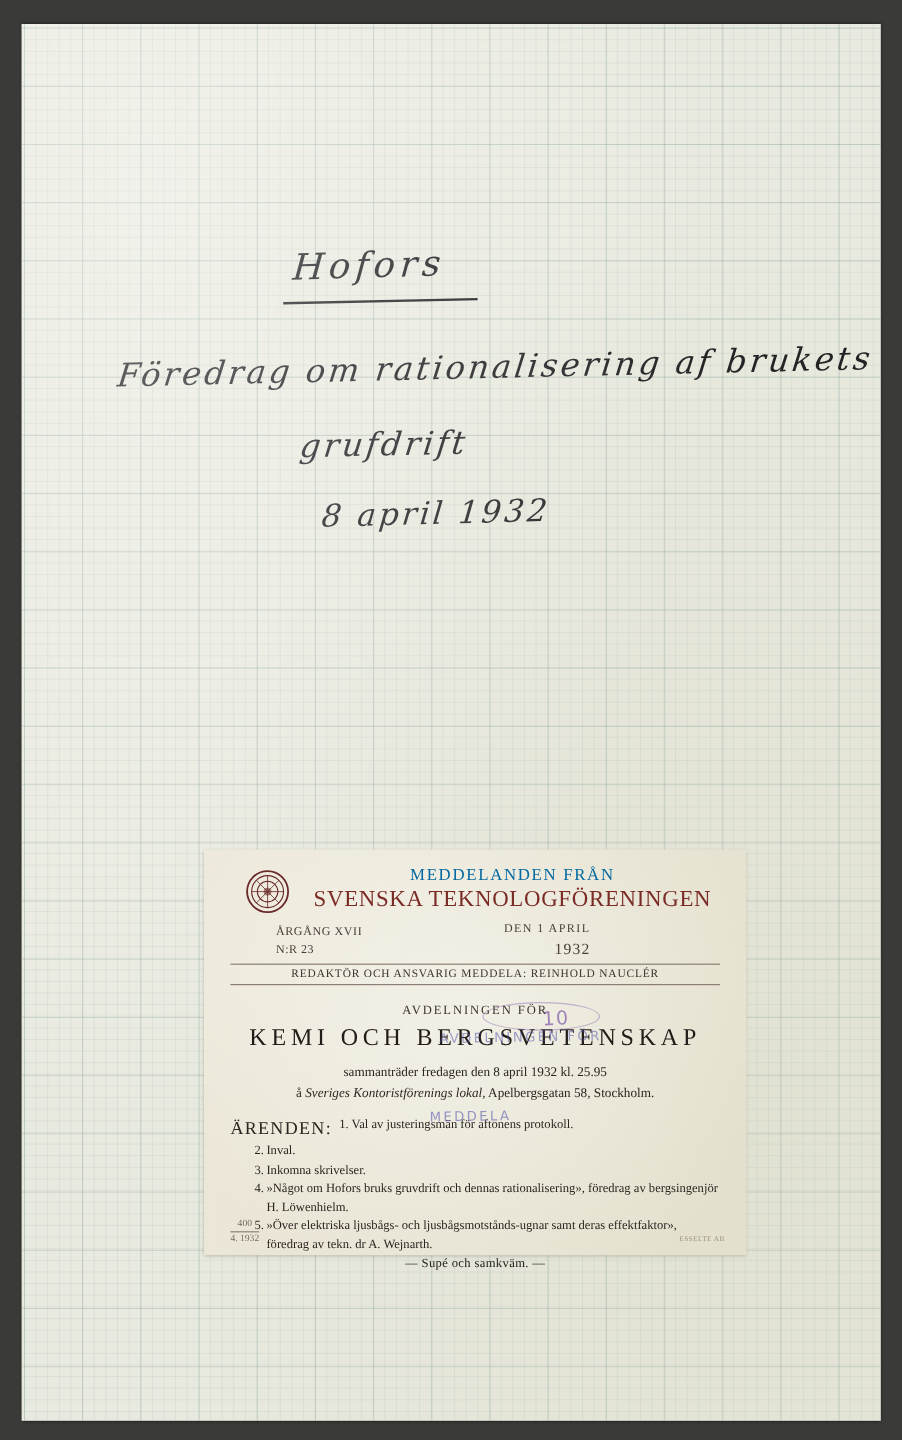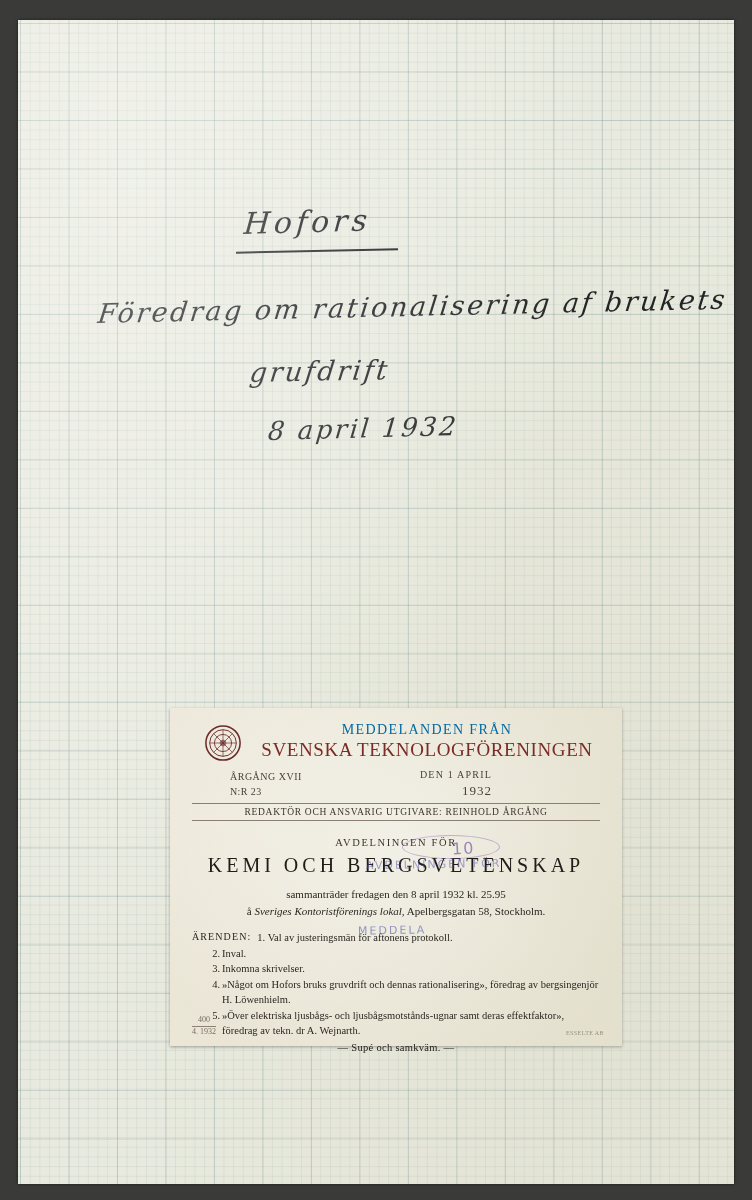--- a/index.html
+++ b/index.html
@@ -222,21 +222,21 @@
 
   .agenda {
     margin-top: 11px;
     font-size: 10.5px;
     line-height: 1.48;
     color: #2c2621;
     position: relative;
   }
   .agenda-label {
     letter-spacing: 1.1px;
-    font-size: 10px;
+    font-size: 15px;
   }
   .agenda ol {
     margin: 0;
     padding: 0;
     list-style: none;
   }
   .agenda li {
     position: relative;
     padding-left: 30px;
   }
@@ -357,21 +357,21 @@
             <div>N:R 23</div>
           </div>
           <div class="meta-center">
             <div class="date">DEN 1 APRIL</div>
             <div class="year">1932</div>
           </div>
           <div class="meta-right"></div>
         </div>
 
         <div class="rule"></div>
-        <div class="editor-line">REDAKTÖR OCH ANSVARIG UTGIVARE: REINHOLD ÅRGÅNG</div>
+        <div class="editor-line">REDAKTÖR OCH ANSVARIG MEDDELA: REINHOLD NAUCLÉR</div>
         <div class="rule2"></div>
 
         <div class="dept-line">AVDELNINGEN FÖR</div>
         <div class="section-title">KEMI OCH BERGSVETENSKAP</div>
 
         <div class="meets">
           <div>sammanträder fredagen den 8 april 1932 kl. 25.95</div>
           <div><span>å </span><em>Sveriges Kontoristförenings lokal</em><span>, Apelbergsgatan 58, Stockholm.</span></div>
         </div>
 

